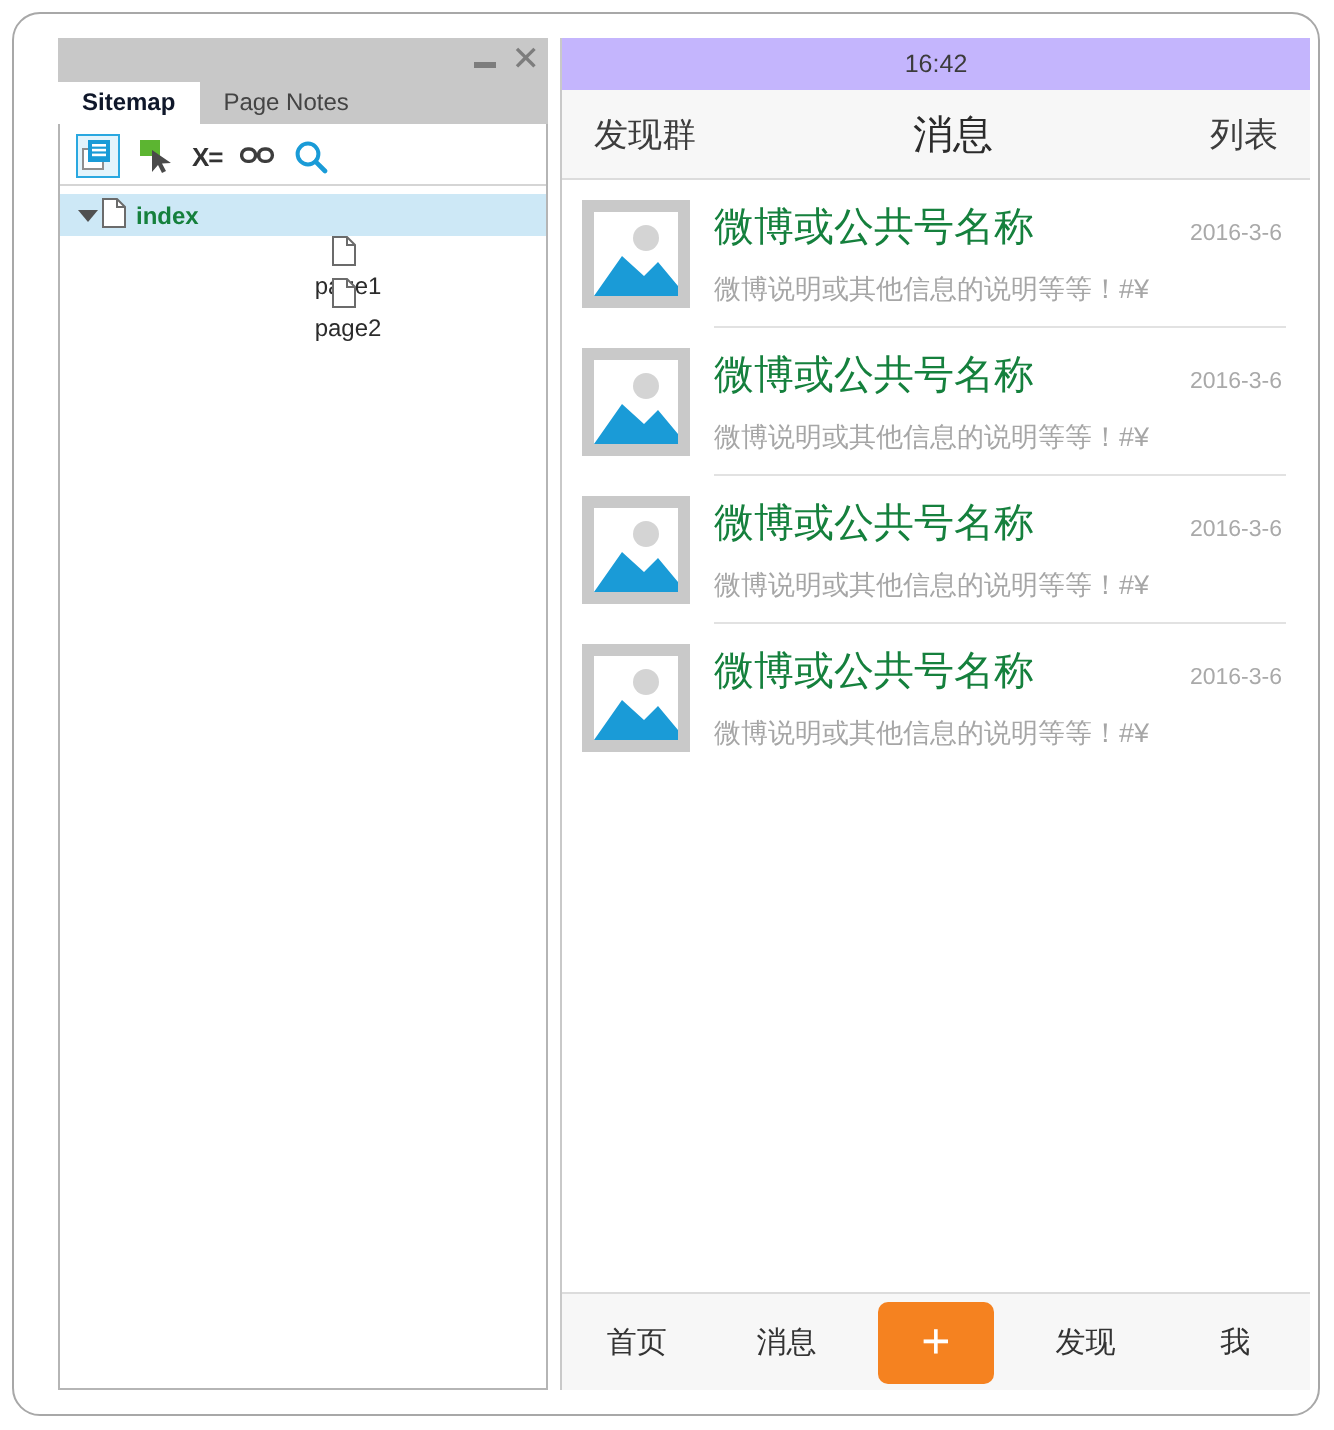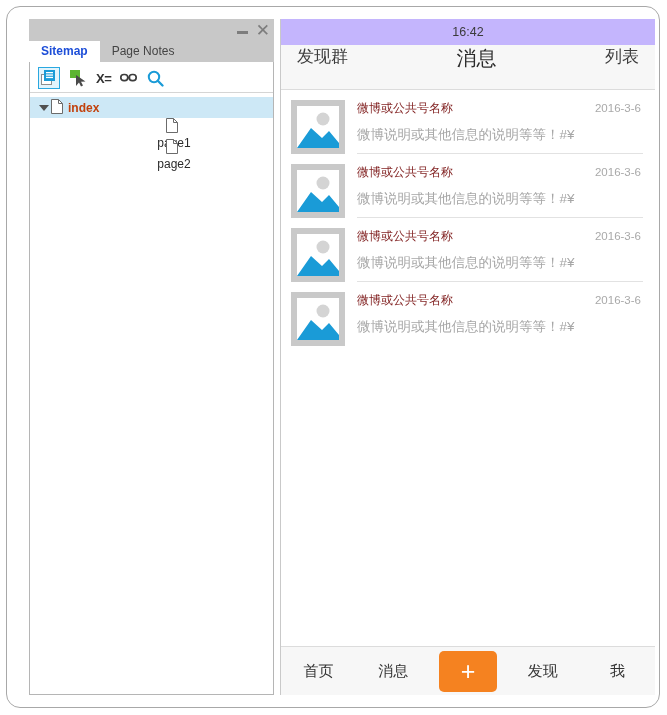--- a/index.html
+++ b/index.html
@@ -83,21 +83,21 @@
   .lp-tab {
     height: 21px;
     line-height: 21px;
     padding: 0 12px;
     font-size: 12px;
     color: #4a4a4a;
     box-sizing: border-box;
   }
   .lp-tab.active {
     background: #ffffff;
-    color: #1d4ed8;
+    color: #0f172a;
     font-weight: bold;
   }
   .lp-tab.inactive {
     background: #c8c8c8;
     color: #444444;
   }
   .lp-body {
     position: absolute;
     left: 0;
     top: 43px;
@@ -162,21 +162,21 @@
     border-left: 5px solid transparent;
     border-right: 5px solid transparent;
     border-top: 6px solid #505050;
   }
   .tree-label {
     margin-left: 5px;
     color: #2b2b2b;
   }
   .tree-row.selected .tree-label {
     font-weight: bold;
-    color: #c2410c;
+    color: #15803d;
   }
 
   
   .right-pane {
     position: absolute;
     left: 273px;
     top: 12px;
     width: 375px;
     height: 676px;
     background: #ffffff;
@@ -189,20 +189,21 @@
     display: flex;
     align-items: center;
     justify-content: center;
     font-size: 12.5px;
     color: #3b3b3b;
   }
   .nav-bar {
     height: 45px;
     background: #f7f7f7;
     display: flex;
+    align-items: center;
     padding: 0 16px;
     box-sizing: border-box;
     border-bottom: 1px solid #dcdcdc;
   }
   .nav-left, .nav-right {
     font-size: 17px;
     color: #3d3d3d;
     flex: 0 0 auto;
   }
   .nav-title {
@@ -236,22 +237,22 @@
     padding-bottom: 9px;
   }
   .row-main.divided {
     border-bottom: 1px solid #e2e2e2;
   }
   .row-top {
     display: flex;
     align-items: baseline;
   }
   .row-title {
-    font-size: 12px;
-    color: #7f1d1d;
+    font-size: 20px;
+    color: #15803d;
     flex: 1 1 auto;
   }
   .row-date {
     font-size: 11.5px;
     color: #a9a9a9;
     flex: 0 0 auto;
     padding-right: 2px;
   }
   .row-sub {
     margin-top: 9px;

